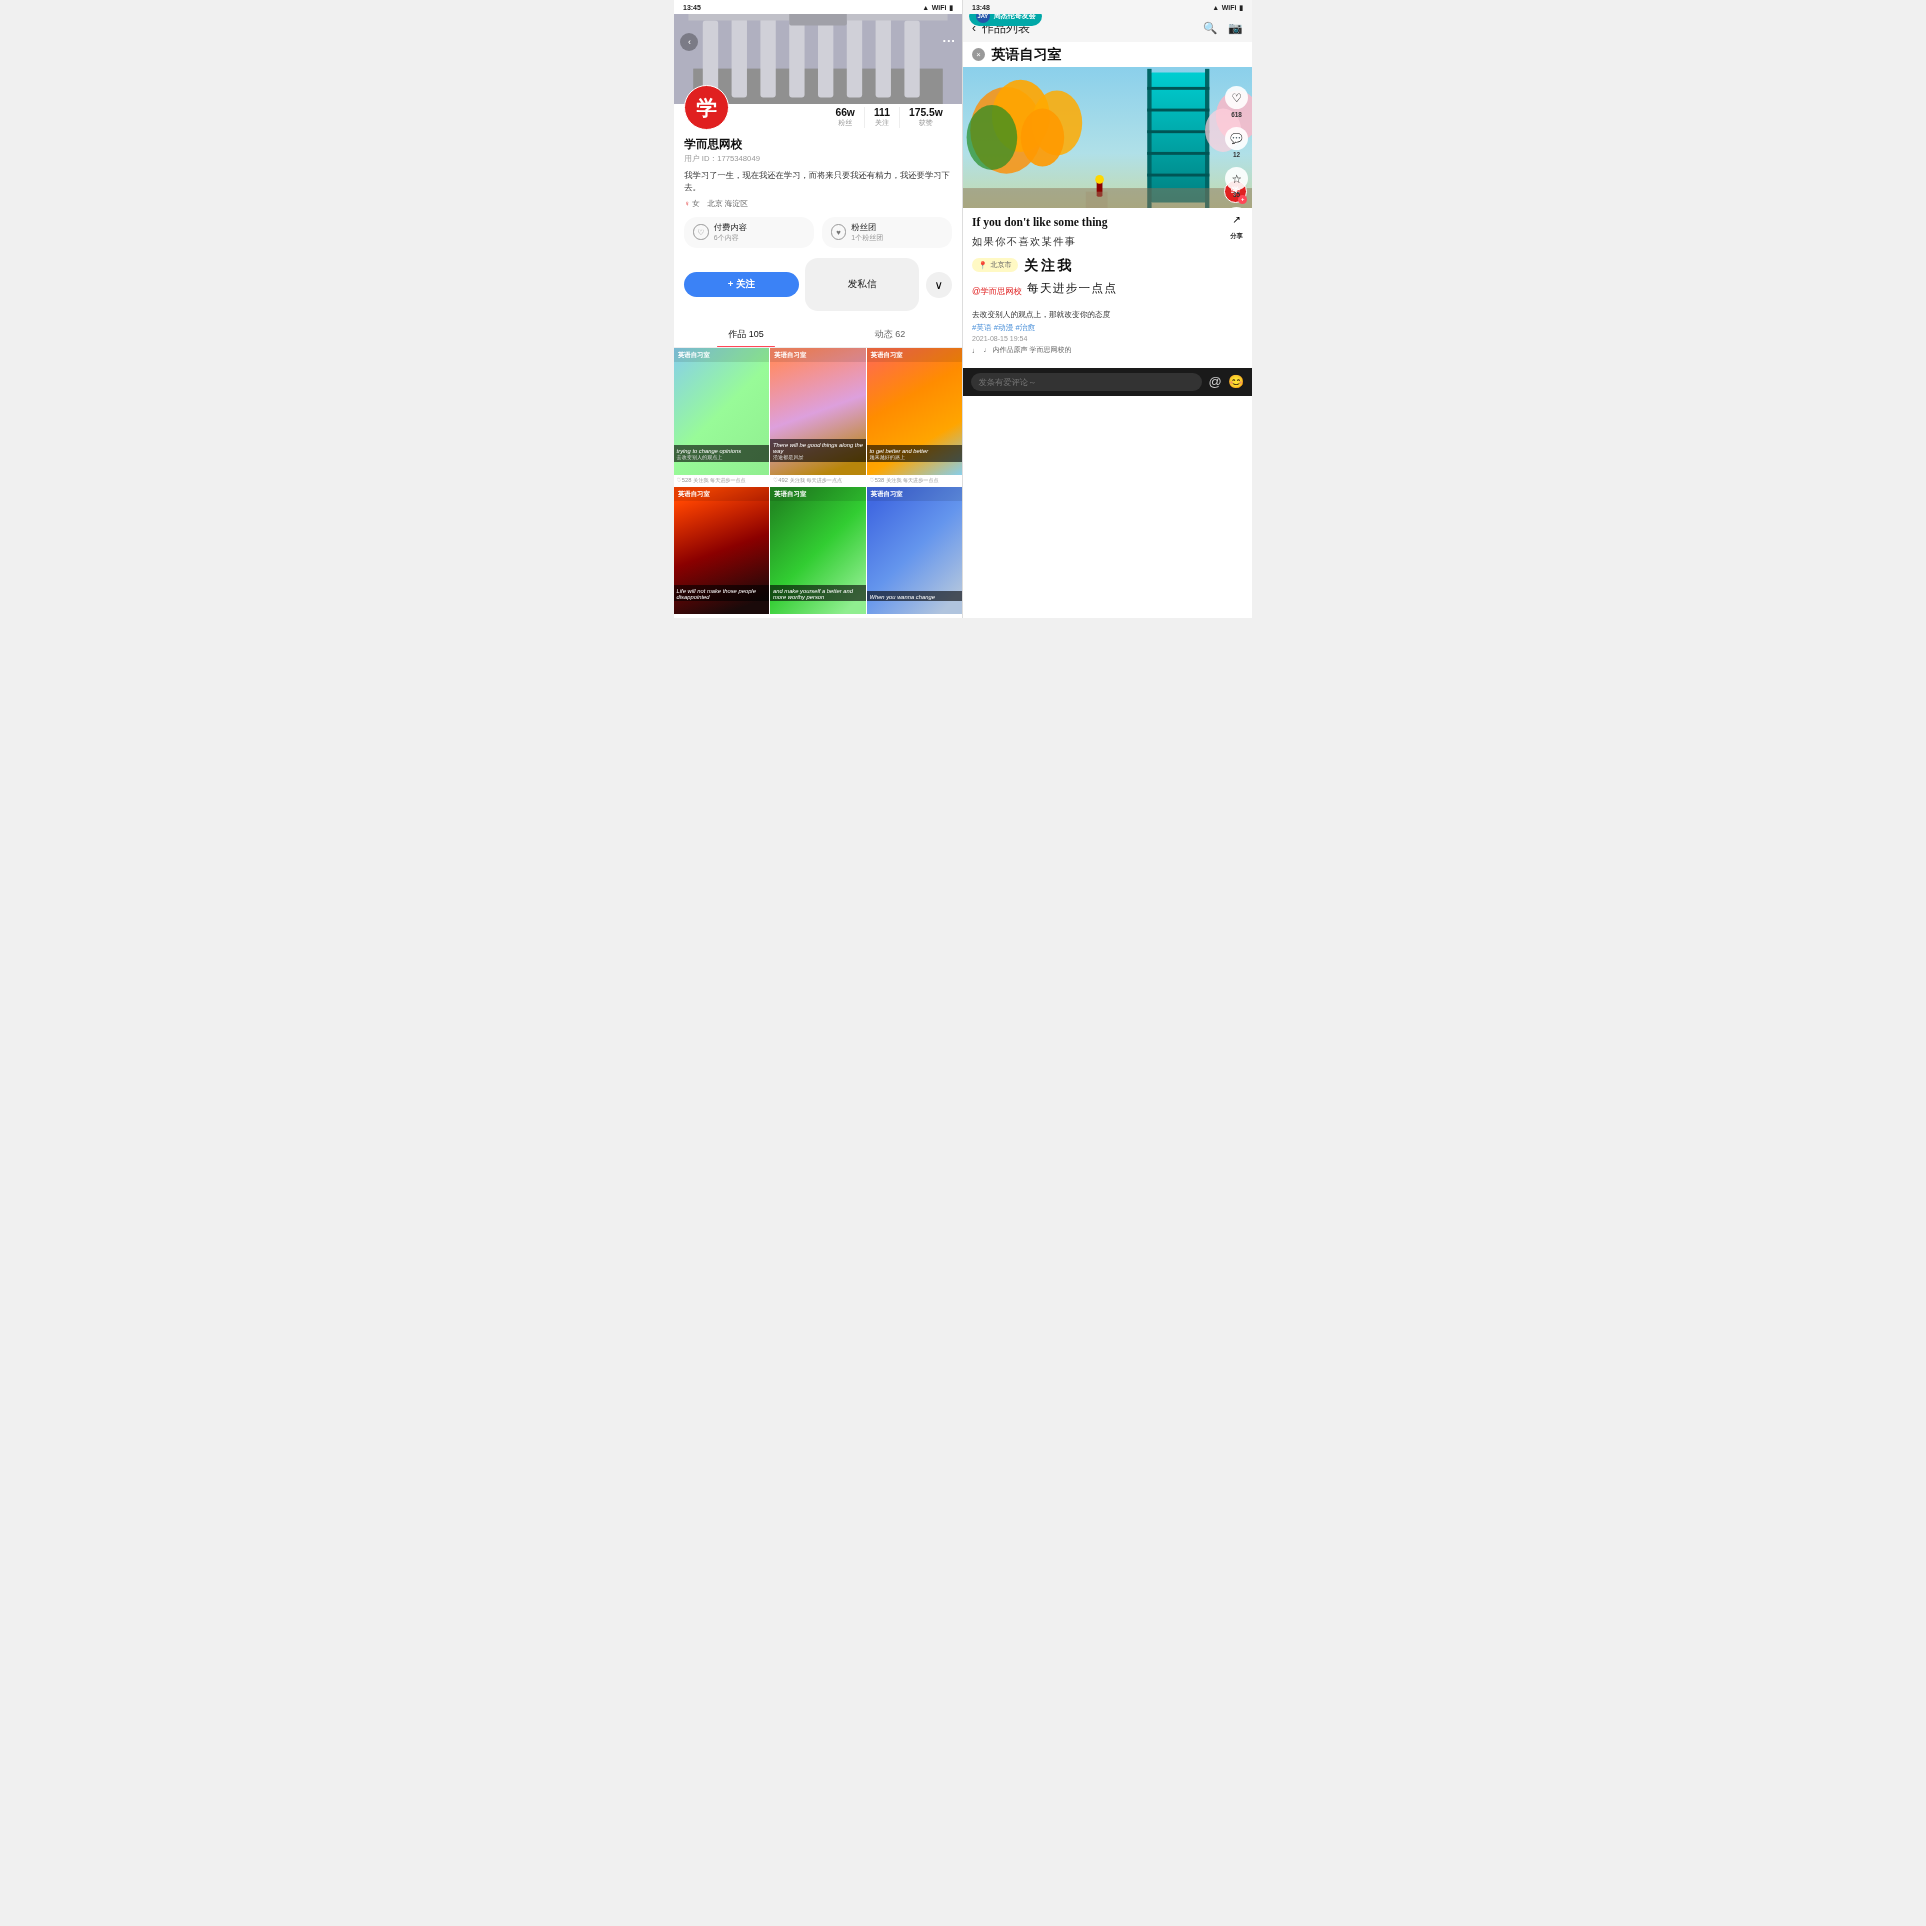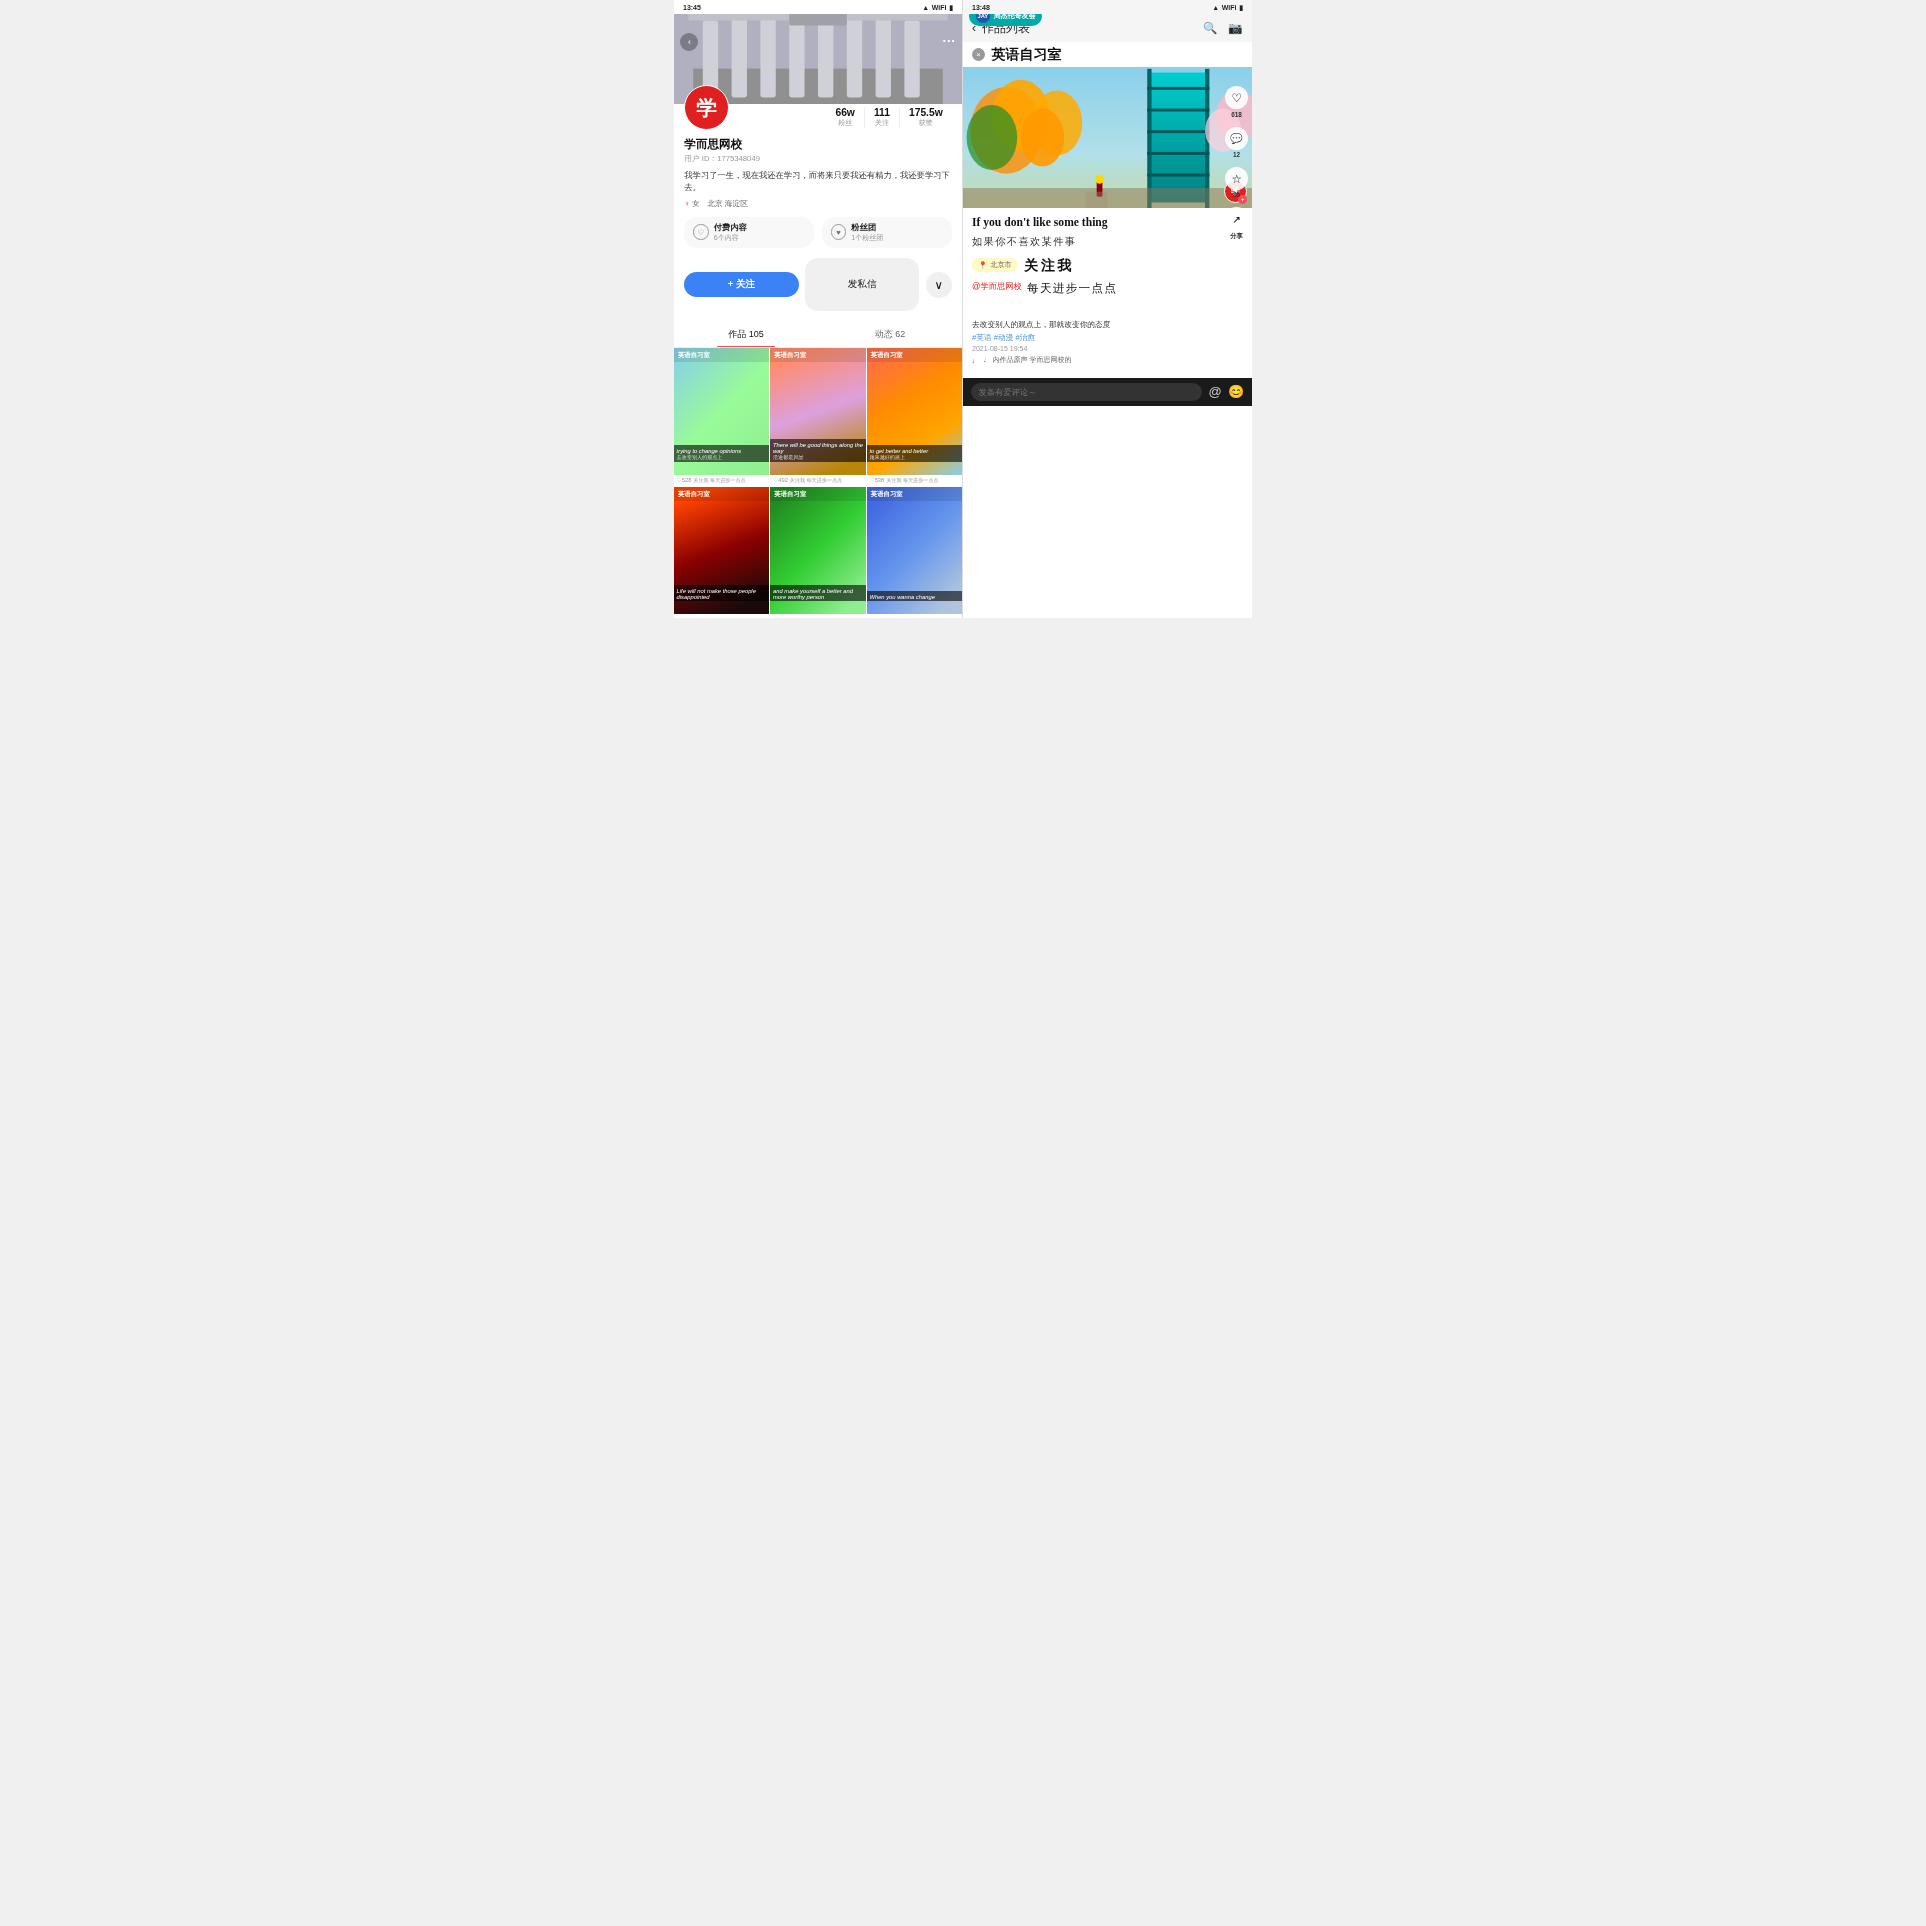--- a/index.html
+++ b/index.html
@@ -165,21 +165,21 @@
       flex: 1;
     }
     .feature-icon {
       width: 15.4px; height: 15.4px;
       border: 1px solid #999;
       border-radius: 50%;
       display: flex; align-items: center; justify-content: center;
       font-size: 7.7px;
       color: #777;
     }
-    .feature-text { font-size: 8.3px; font-weight: bold; color: #222; }
+    .feature-text { font-size: 8.3px; font-weight: normal; color: #222; }
     .feature-sub { font-size: 7px; color: #999; }
 
     .action-row {
       display: flex;
       gap: 6.4px;
       margin-bottom: 10.3px;
       align-items: center;
     }
     .btn-follow {
       flex: 2;
@@ -787,21 +787,21 @@
       <div style="display:flex;align-items:center;gap:6.4px;margin-bottom:3.9px;">
         <div class="location-tag">
           <span class="pin-icon">📍</span>
           <span>北京市</span>
         </div>
         <div style="flex:1;">
           <div class="cta-text">关注我</div>
         </div>
       </div>
 
-      <div style="display:flex;align-items:flex-start;gap:5.1px;margin-bottom:19px;">
+      <div style="display:flex;align-items:flex-end;gap:5.1px;margin-bottom:9px;">
         <div class="at-mention">
           <span class="mention">@学而思网校</span>
         </div>
         <div class="cta-sub">每天进步一点点</div>
       </div>
 
       <div class="desc-text">去改变别人的观点上，那就改变你的态度</div>
       <div class="hashtags">#英语 #动漫 #治愈</div>
       <div class="post-time">2021-08-15 19:54</div>
       <div class="music-row">

